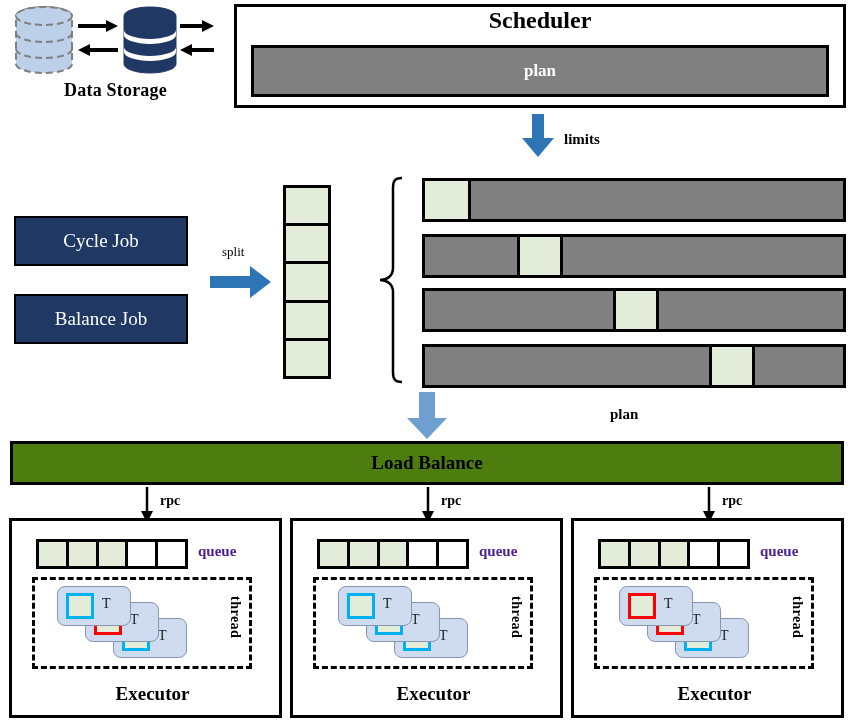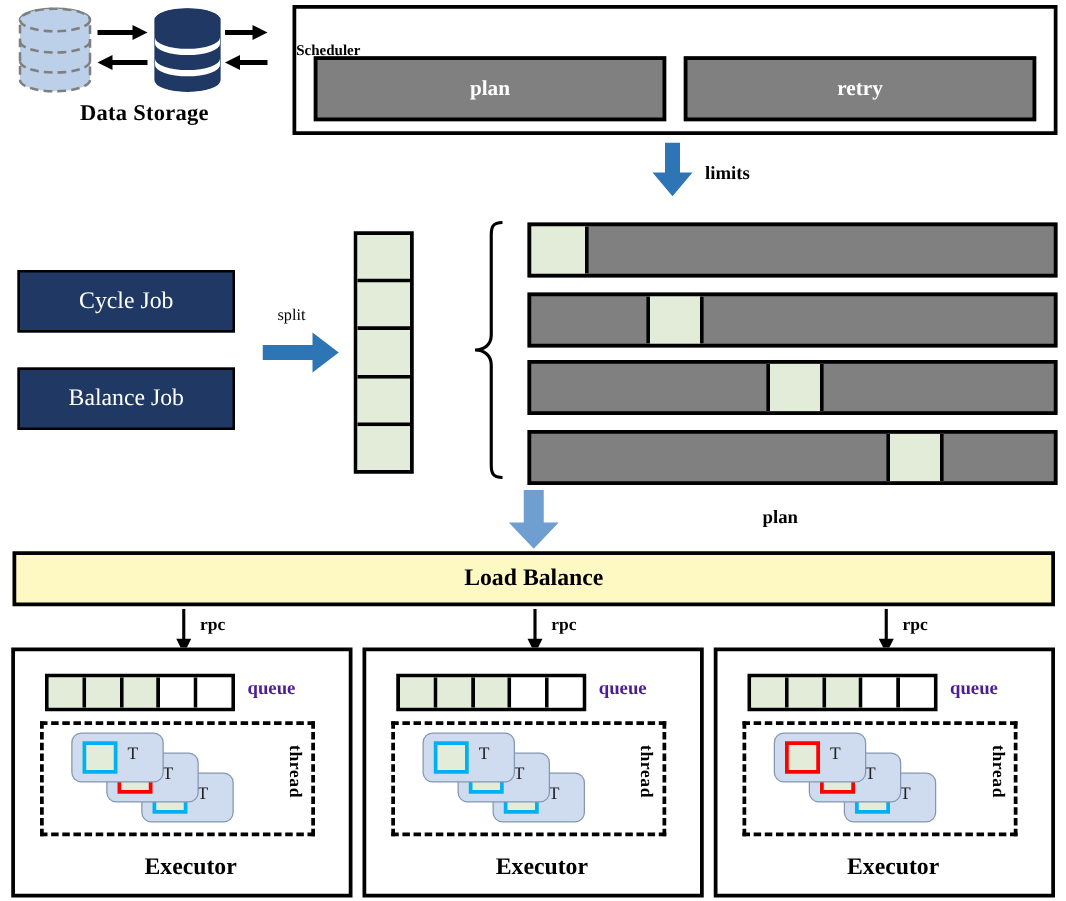--- a/index.html
+++ b/index.html
@@ -26,22 +26,22 @@
     letter-spacing: .2px;
   }
 
   
   #scheduler-box {
     left: 234px; top: 4px; width: 612px; height: 104px;
     border: 3px solid #000; background: #fff;
     box-sizing: border-box;
   }
   #scheduler-title {
-    position: absolute; left: 0; right: 0; top: 26px;
-    text-align: left; font-size: 12px; font-weight: bold; color: #000;
+    position: absolute; left: 0; right: 0; top: 0;
+    text-align: center; font-size: 24px; font-weight: bold; color: #000;
   }
   .sched-cells {
     position: absolute; left: 14px; right: 14px; top: 38px; height: 52px;
     display: flex; justify-content: space-between; gap: 14px;
   }
   .sched-cell {
     flex: 1;
     background: #808080;
     border: 3px solid #000;
     box-sizing: border-box;
@@ -105,21 +105,21 @@
   #bar-3 { top: 288px; }
   #bar-4 { top: 344px; }
 
   
   #plan-arrow { left: 406px; top: 392px; width: 42px; height: 48px; }
   #plan-label { left: 610px; top: 406px; font-size: 15px; font-weight: bold; color:#000; }
 
   
   #load-balance {
     left: 10px; top: 441px; width: 834px; height: 44px;
-    background: #fef9c3; border: 3px solid #000; box-sizing: border-box;
+    background: #4d7c0f; border: 3px solid #000; box-sizing: border-box;
     display: flex; align-items: center; justify-content: center;
     font-size: 19px; font-weight: bold; color: #000;
   }
 
   
   .rpc-arrow { position: absolute; top: 487px; width: 14px; height: 36px; }
   .rpc-label { position: absolute; top: 493px; font-size: 14px; font-weight: bold; color: #000; }
 
   
   .executor {
@@ -221,21 +221,20 @@
       <polygon points="172,46 184,40 184,52" fill="#000" stroke="none"></polygon>
     </g>
   </svg>
 </div>
 <div class="abs" id="data-storage-label">Data Storage</div>
 
 <div class="abs" id="scheduler-box">
   <div id="scheduler-title">Scheduler</div>
   <div class="sched-cells">
     <div class="sched-cell">plan</div>
-    <div class="sched-cell">retry</div>
   </div>
 </div>
 
 <div class="abs" id="limits-arrow">
   <svg width="34" height="44" viewBox="0 0 34 44">
     <polygon points="11,0 23,0 23,24 33,24 17,43 1,24 11,24" fill="#2e75b6"></polygon>
   </svg>
 </div>
 <div class="abs" id="limits-label">limits</div>
 

